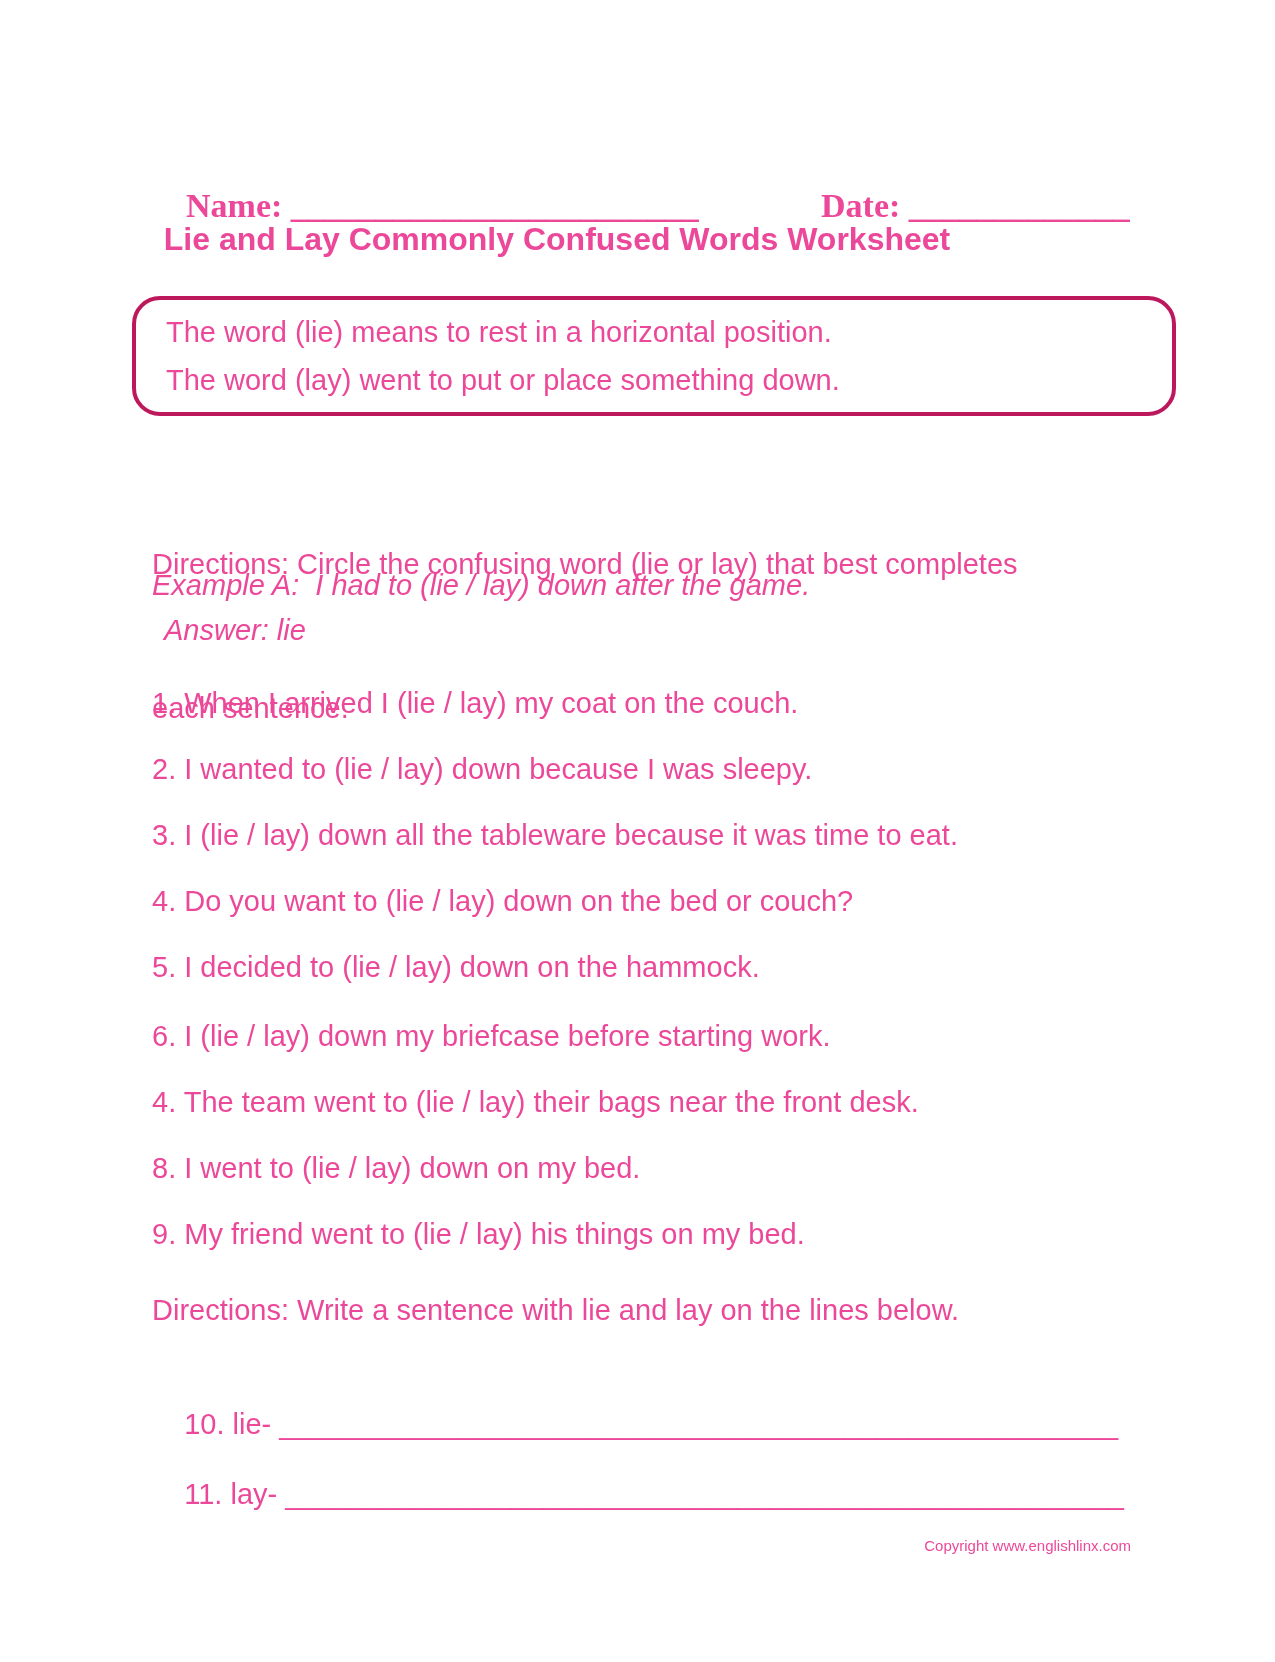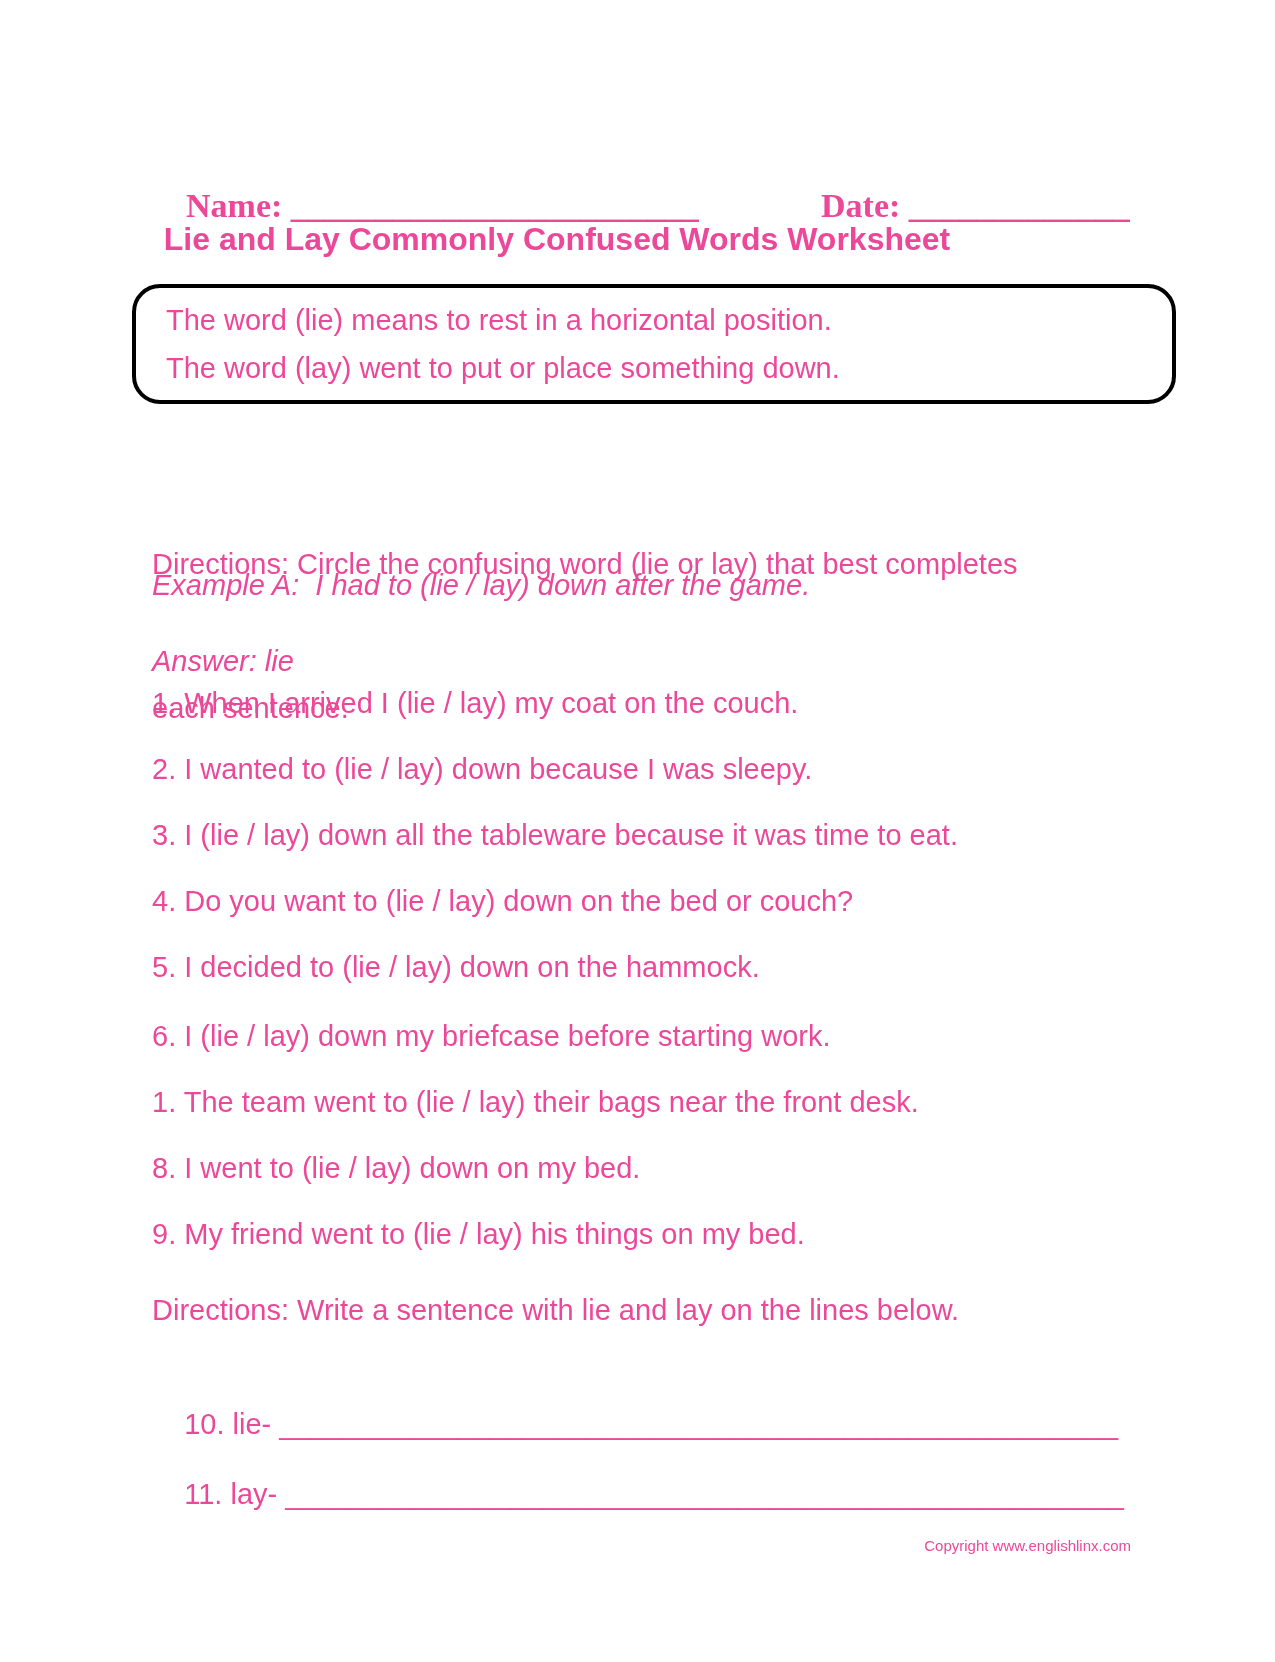--- a/index.html
+++ b/index.html
@@ -47,25 +47,25 @@
     width: 1114px;
     text-align: center;
     font-size: 32px;
     font-weight: bold;
     line-height: 34px;
     white-space: pre;
   }
 
   
   .def-box {
-    top: 284px;
+    top: 296px;
     left: 132px;
     width: 1006px;
     height: 104px;
-    border: 4px solid #000000;
+    border: 4px solid #be185d;
     border-radius: 28px;
     padding: 8px 0 0 30px;
   }
   .def-line {
     font-size: 29px;
     line-height: 48px;
     white-space: pre;
   }
 
   .body-text {
@@ -105,29 +105,29 @@
     <div class="def-line">The word (lie) means to rest in a horizontal position.</div>
     <div class="def-line">The word (lay) went to put or place something down.</div>
   </div>
 
   <div class="abs body-text two-line" style="top:444px;">
     <div>Directions: Circle the confusing word (lie or lay) that best completes</div>
     <div>each sentence.</div>
   </div>
 
   <div class="abs body-text italic" style="top:568px;">Example A:  I had to (lie / lay) down after the game.</div>
-  <div class="abs body-text italic" style="top:644px;">Answer: lie</div>
+  <div class="abs body-text italic" style="top:613px;margin-left:12px;">Answer: lie</div>
 
   <div class="abs body-text" style="top:686px;">1. When I arrived I (lie / lay) my coat on the couch.</div>
   <div class="abs body-text" style="top:752px;">2. I wanted to (lie / lay) down because I was sleepy.</div>
   <div class="abs body-text" style="top:818px;">3. I (lie / lay) down all the tableware because it was time to eat.</div>
   <div class="abs body-text" style="top:884px;">4. Do you want to (lie / lay) down on the bed or couch?</div>
   <div class="abs body-text" style="top:950px;">5. I decided to (lie / lay) down on the hammock.</div>
   <div class="abs body-text" style="top:1019px;">6. I (lie / lay) down my briefcase before starting work.</div>
-  <div class="abs body-text" style="top:1085px;">1. The team went to (lie / lay) their bags near the front desk.</div>
+  <div class="abs body-text" style="top:1085px;">4. The team went to (lie / lay) their bags near the front desk.</div>
   <div class="abs body-text" style="top:1151px;">8. I went to (lie / lay) down on my bed.</div>
   <div class="abs body-text" style="top:1217px;">9. My friend went to (lie / lay) his things on my bed.</div>
 
   <div class="abs body-text" style="top:1293px;">Directions: Write a sentence with lie and lay on the lines below.</div>
 
   <div class="abs body-text" style="top:1373px;">
     <span>10. lie- </span><span>____________________________________________________</span>
   </div>
   <div class="abs body-text" style="top:1443px;">
     <span>11. lay- </span><span>____________________________________________________</span>

